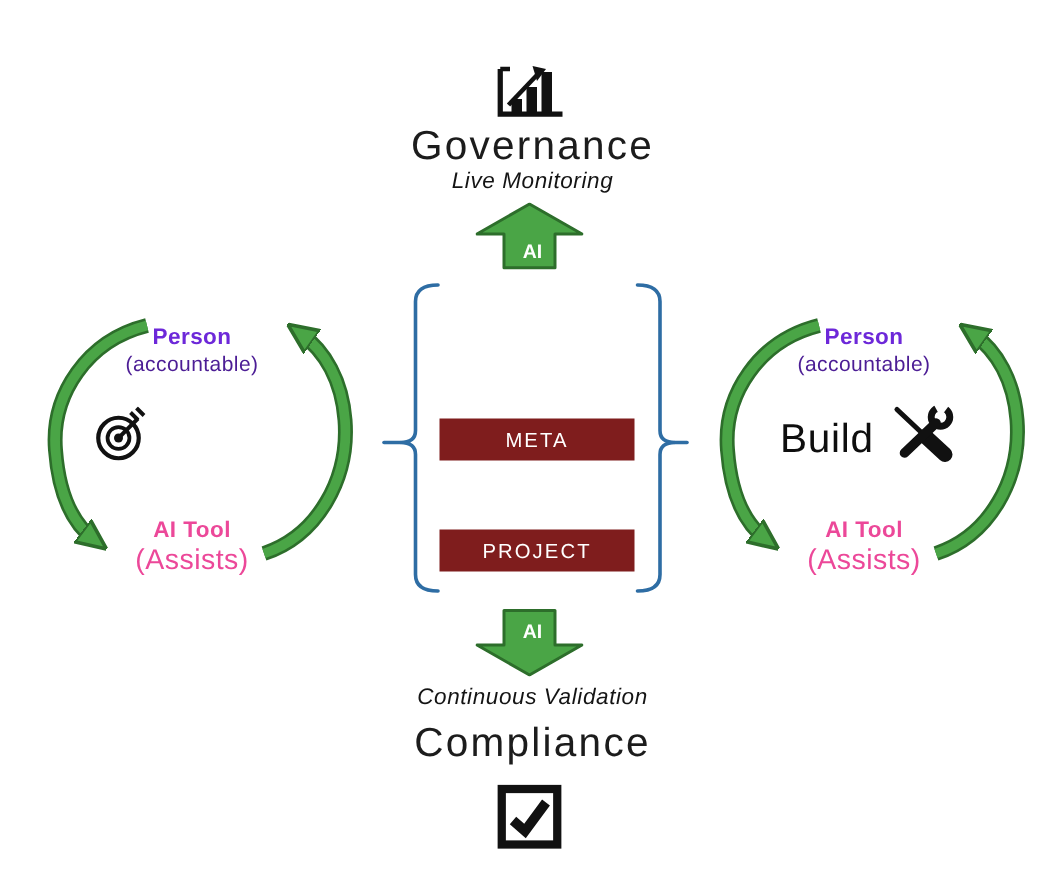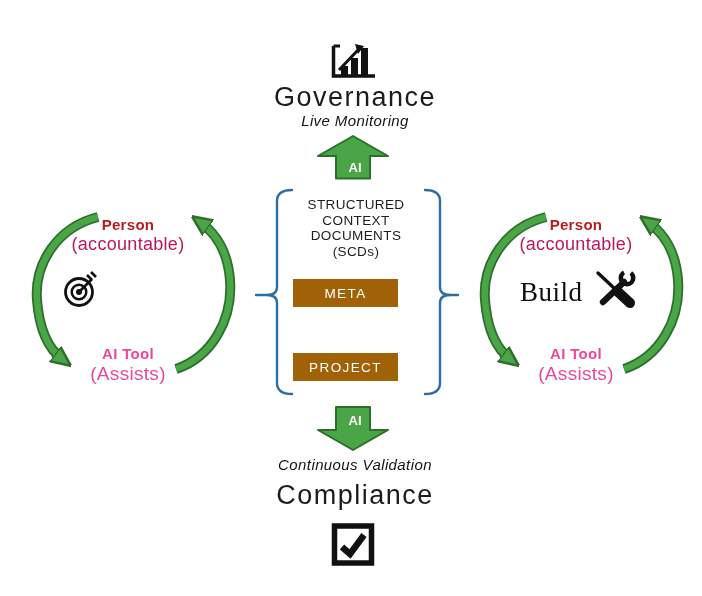--- a/index.html
+++ b/index.html
@@ -19,29 +19,29 @@
     font-style:italic; font-weight:500; font-size:15px; color:#141414;
     letter-spacing:0.4px;
   }
 
   .scd-title {
     left:280px; top:197px; width:152px; text-align:center;
     font-size:13.5px; line-height:15.5px; letter-spacing:0.4px;
     color:#1d1d1d; white-space:pre-line; font-weight:500;
   }
   .scd-box {
-    left:293px; width:105px; height:28px; background:#a16207;
+    left:293px; width:130px; height:28px; background:#7f1d1d;
     color:#ffffff; font-size:13.5px; letter-spacing:1.4px; font-weight:500;
     display:flex; align-items:center; justify-content:center;
   }
 
   .cycle { width:210px; height:185px; }
   .cycle .txt { position:absolute; width:196px; text-align:center; }
-  .person-label   { font-weight:bold; font-size:15px; color:#b91c1c; letter-spacing:0.3px; }
-  .person-sub     { font-size:18px; color:#be185d; letter-spacing:0.3px; }
+  .person-label   { font-weight:bold; font-size:15px; color:#6d28d9; letter-spacing:0.3px; }
+  .person-sub     { font-size:14px; color:#4c1d95; letter-spacing:0.3px; }
   .aitool-label   { font-weight:bold; font-size:15px; color:#ec4899; letter-spacing:0.3px; }
   .aitool-sub     { font-size:19px; color:#ec4899; letter-spacing:0.3px; }
   .activity-label { position:absolute; font-size:27px; color:#0e0e0e; letter-spacing:0.5px; }
 
   .ai-arrow-text {
     font-size:13px; font-weight:bold; fill:#ffffff;
     font-family:"Liberation Sans", sans-serif;
   }
 </style>
 </head>
@@ -69,24 +69,20 @@
 
   <svg class="abs" style="left:250px; top:186px;" width="52" height="212" viewBox="0 0 52 212">
     <path d="M 42 4 Q 27 4 27 15 L 27 101 Q 27 109 17 109 Q 27 109 27 117 L 27 197 Q 27 208 42 208" stroke="#2E6DA4" stroke-width="2.4" fill="none" stroke-linecap="round"></path>
     <path d="M 17 109 L 6 109" stroke="#2E6DA4" stroke-width="2.4" stroke-linecap="round"></path>
   </svg>
   <svg class="abs" style="left:402px; top:186px;" width="58" height="212" viewBox="0 0 58 212">
     <path d="M 23 4 Q 38 4 38 15 L 38 101 Q 38 109 48 109 Q 38 109 38 117 L 38 197 Q 38 208 23 208" stroke="#2E6DA4" stroke-width="2.4" fill="none" stroke-linecap="round"></path>
     <path d="M 48 109 L 56 109" stroke="#2E6DA4" stroke-width="2.4" stroke-linecap="round"></path>
   </svg>
 
-  <div class="abs scd-title">STRUCTURED
-CONTEXT
-DOCUMENTS
-(SCDs)</div>
   <div class="abs scd-box" style="top:279px;">META</div>
   <div class="abs scd-box" style="top:353px;">PROJECT</div>
 
   <div class="abs cycle" style="left:30px; top:205px;">
     <svg class="abs" style="left:0; top:0;" width="210" height="185" viewBox="0 0 210 185">
       <defs>
         <marker id="ahL" viewBox="0 0 10 10" refX="5" refY="5" markerWidth="3.1" markerHeight="3.1" orient="auto">
           <path d="M 0 0.5 L 10 5 L 0 9.5 Z" fill="#4AA546" stroke="#2D6E2B" stroke-width="1.2"></path>
         </marker>
       </defs>
@@ -119,21 +115,21 @@
         </marker>
       </defs>
       <path d="M 68 12 C 28 22 4 58 7 95 C 9 122 17 143 33 155" stroke="#2D6E2B" stroke-width="10" fill="none" stroke-linecap="butt"></path>
       <path d="M 68 12 C 28 22 4 58 7 95 C 9 122 17 143 33 155" stroke="#4AA546" stroke-width="6.5" fill="none" marker-end="url(#ahR)"></path>
       <path d="M 146 164 C 182 152 203 114 200 75 C 198 49 187 29 170 17" stroke="#2D6E2B" stroke-width="10" fill="none" stroke-linecap="butt"></path>
       <path d="M 146 164 C 182 152 203 114 200 75 C 198 49 187 29 170 17" stroke="#4AA546" stroke-width="6.5" fill="none" marker-end="url(#ahR)"></path>
     </svg>
     <div class="txt person-label" style="top:11px;">Person</div>
     <div class="txt person-sub" style="top:29px;">(accountable)</div>
 
-    <div class="activity-label" style="left:42px; top:72px;font-family:Liberation Serif, serif;">Build</div>
+    <div class="activity-label" style="left:42px; top:72px;">Build</div>
     <svg class="abs" style="left:116px; top:62px;" width="44" height="42" viewBox="0 0 44 42">
 
       <path d="M 4 6 L 21 22" stroke="#111" stroke-width="3.4" stroke-linecap="round"></path>
       <path d="M 23 24 L 36 36" stroke="#111" stroke-width="10" stroke-linecap="round"></path>
 
       <circle cx="33" cy="11" r="6.2" stroke="#111" stroke-width="4.6" fill="none"></circle>
       <polygon points="33,11 26,-2 42,-1" fill="#ffffff"></polygon>
       <path d="M 30 15 L 9 35" stroke="#111" stroke-width="6.4" stroke-linecap="round"></path>
     </svg>
 

